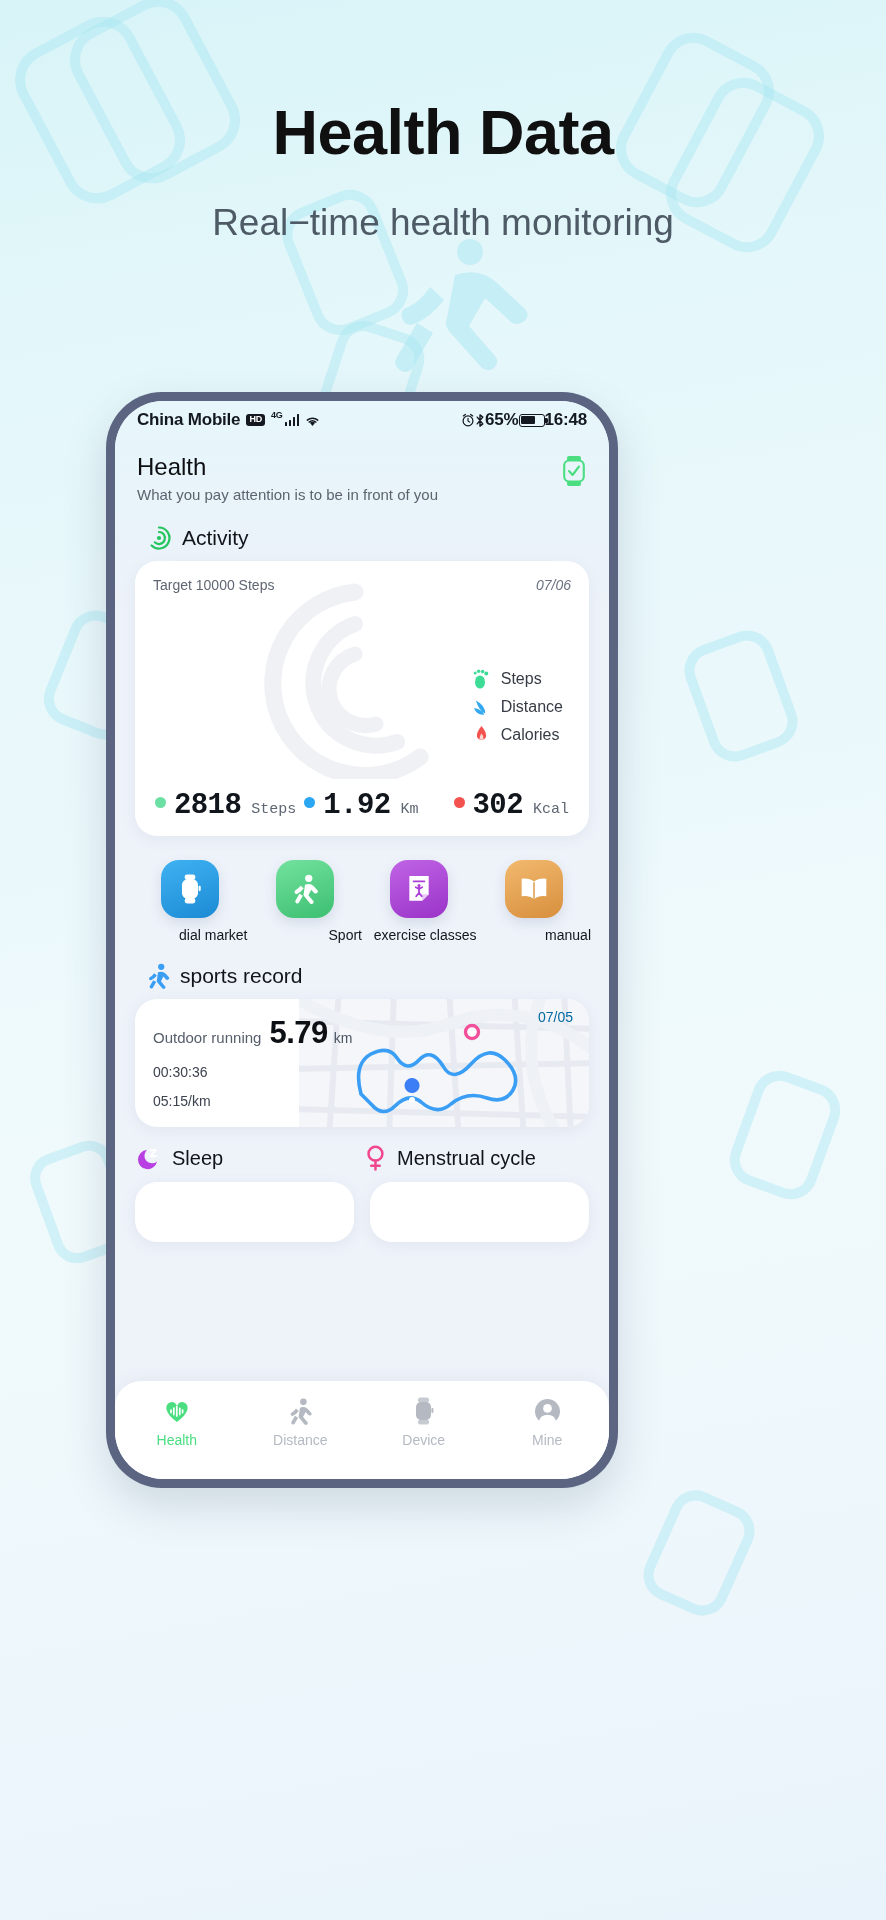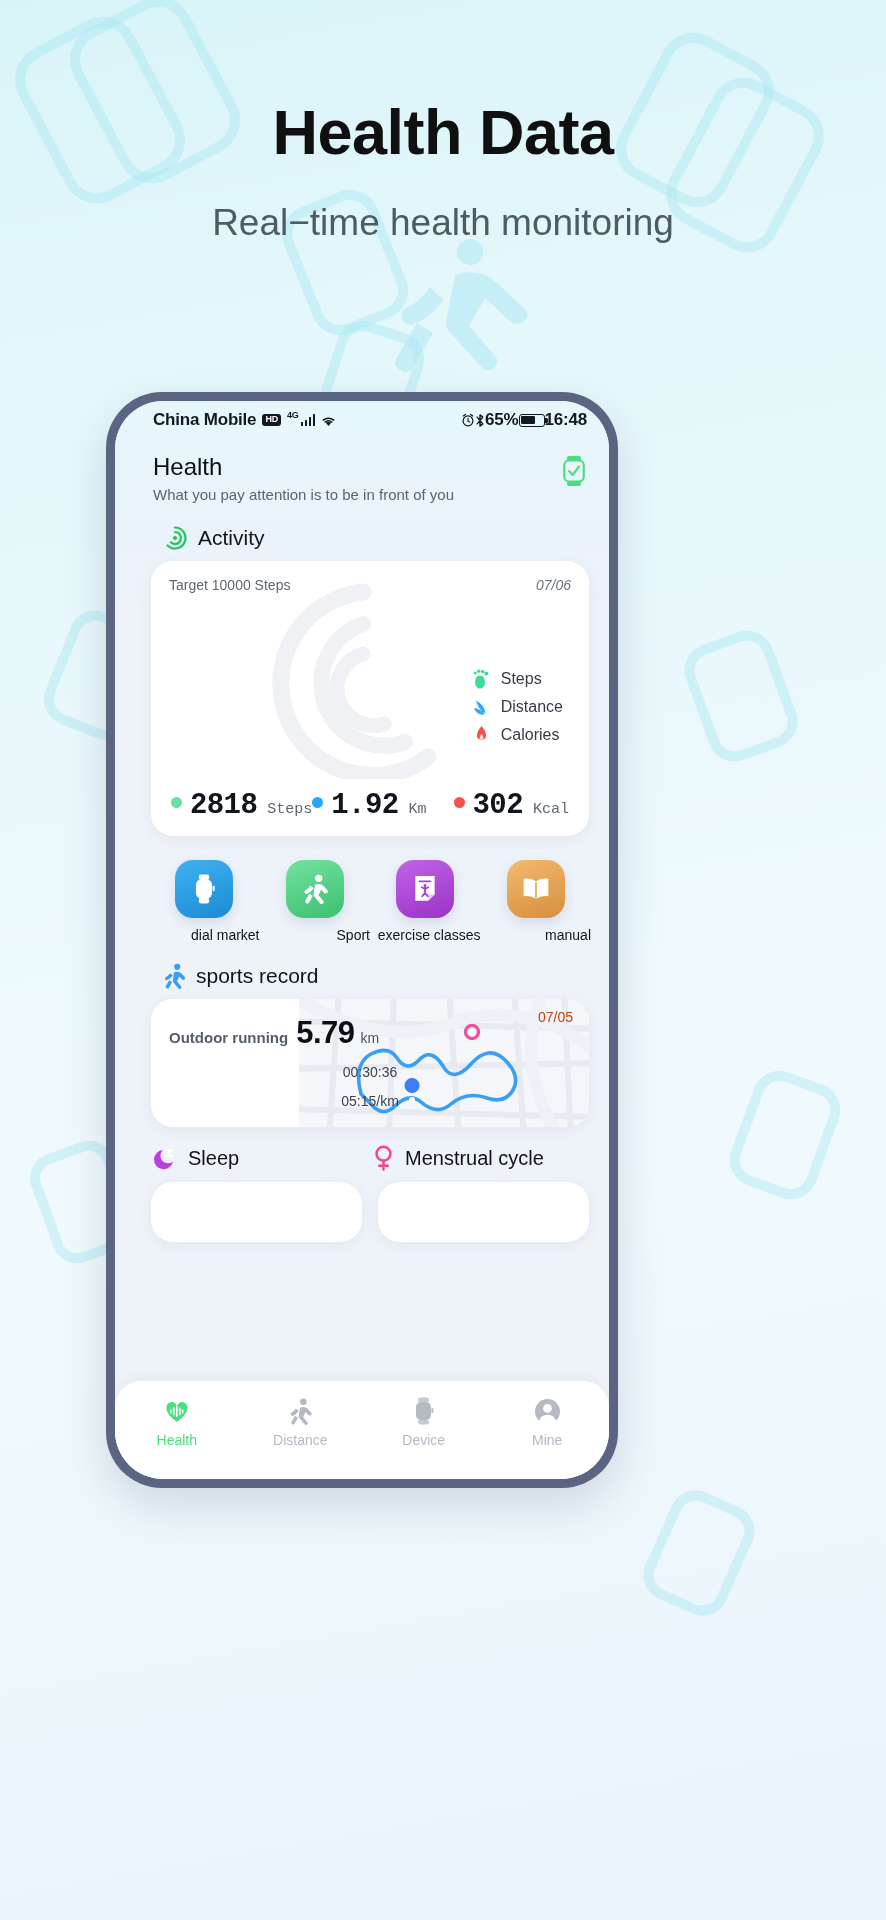--- a/index.html
+++ b/index.html
@@ -42,21 +42,20 @@
   .screen {
     width: 100%; height: 100%;
     background: #eef2f9;
     border-radius: 48px;
     overflow: hidden;
     position: relative;
   }
   .screen-scroll {
     position: absolute; inset: 0;
     background: linear-gradient(180deg,#e6f7fb 0px,#e9f3fa 110px,#eef2f9 210px,#eef2f9 100%);
-    padding-left: 16px;
   }
 
   
   .statusbar {
     height: 38px; display: flex; align-items: center;
     padding: 0 22px; font-size: 17px; color: #14181f; font-weight: bold;
     letter-spacing: -0.2px;
   }
   .sb-left { display: flex; align-items: center; gap: 6px; }
   .sb-right { margin-left: auto; display: flex; align-items: center; }
@@ -113,25 +112,25 @@
     display: flex; align-items: center; justify-content: center;
     box-shadow: 0 5px 12px rgba(100,120,160,0.18);
   }
   .sc-label { font-size: 14px; color: #11151c; white-space: nowrap; }
 
   
   .sport-card { padding: 0; overflow: hidden; position: relative; height: 128px; }
   .map-bg { position: absolute; right: 0; top: 0; width: 290px; height: 100%; }
   .sport-info { position: relative; padding: 16px 18px; }
   .sport-row1 { display: flex; align-items: baseline; }
-  .sport-row1 .lbl { font-size: 15px; color: #565e6b; font-weight: bold; }
+  .sport-row1 .lbl { font-size: 15px; color: #565e6b; }
   .sport-row1 .big { font-size: 31px; font-weight: bold; color: #0c0f14; margin-left: 8px; letter-spacing: -0.5px;}
   .sport-row1 .km { font-size: 14px; color: #4b5260; margin-left: 6px; }
-  .sport-date { position: absolute; right: 16px; top: 10px; font-size: 14px; color: #c2410c; }
-  .sport-sub { font-size: 14px; color: #3c434f; margin-top: 13px; text-align: center; }
+  .sport-date { position: absolute; right: 16px; top: 10px; font-size: 14px; color: #0369a1; }
+  .sport-sub { font-size: 14px; color: #3c434f; margin-top: 13px; }
 
   
   .dual-titles { display: flex; padding: 18px 22px 10px; }
   .dual-titles > div { flex: 1; display: flex; align-items: center; gap: 10px; }
   .dual-titles span.txt { font-size: 20px; color: #111418; }
   .dual-cards { display: flex; gap: 16px; padding: 0 20px; }
   .dual-cards .card { margin: 0; flex: 1; height: 60px; }
 
   
   .tabbar {

